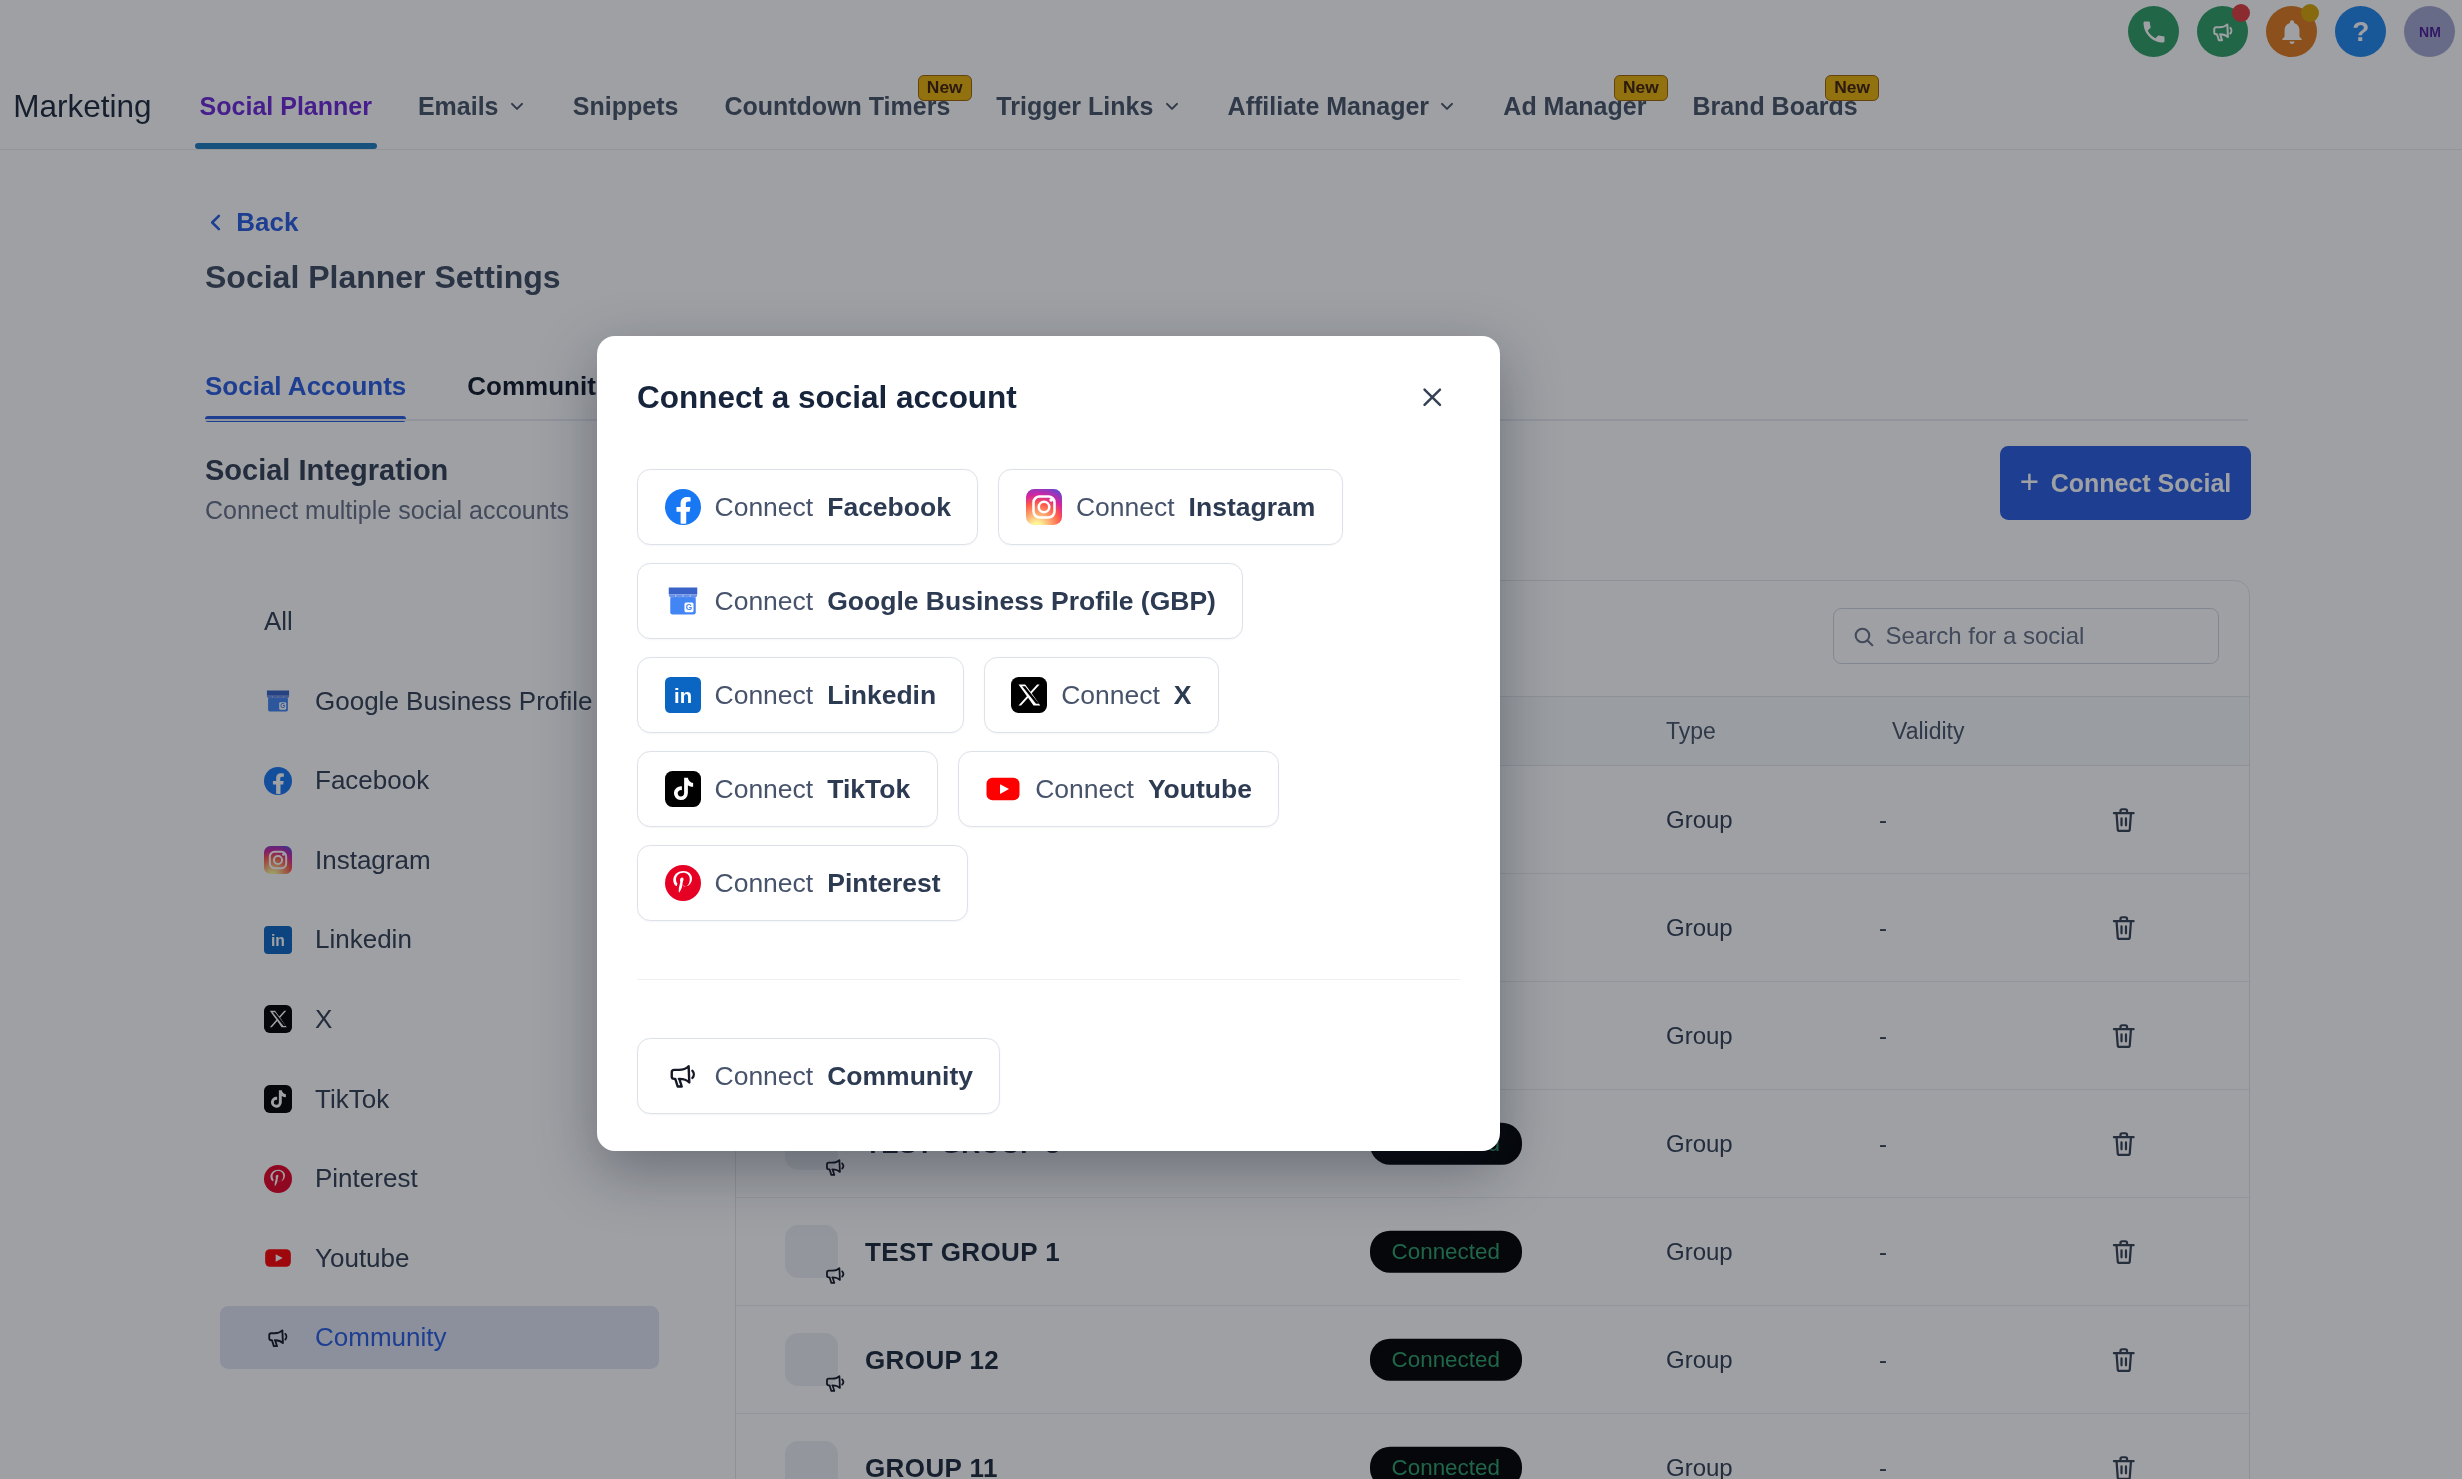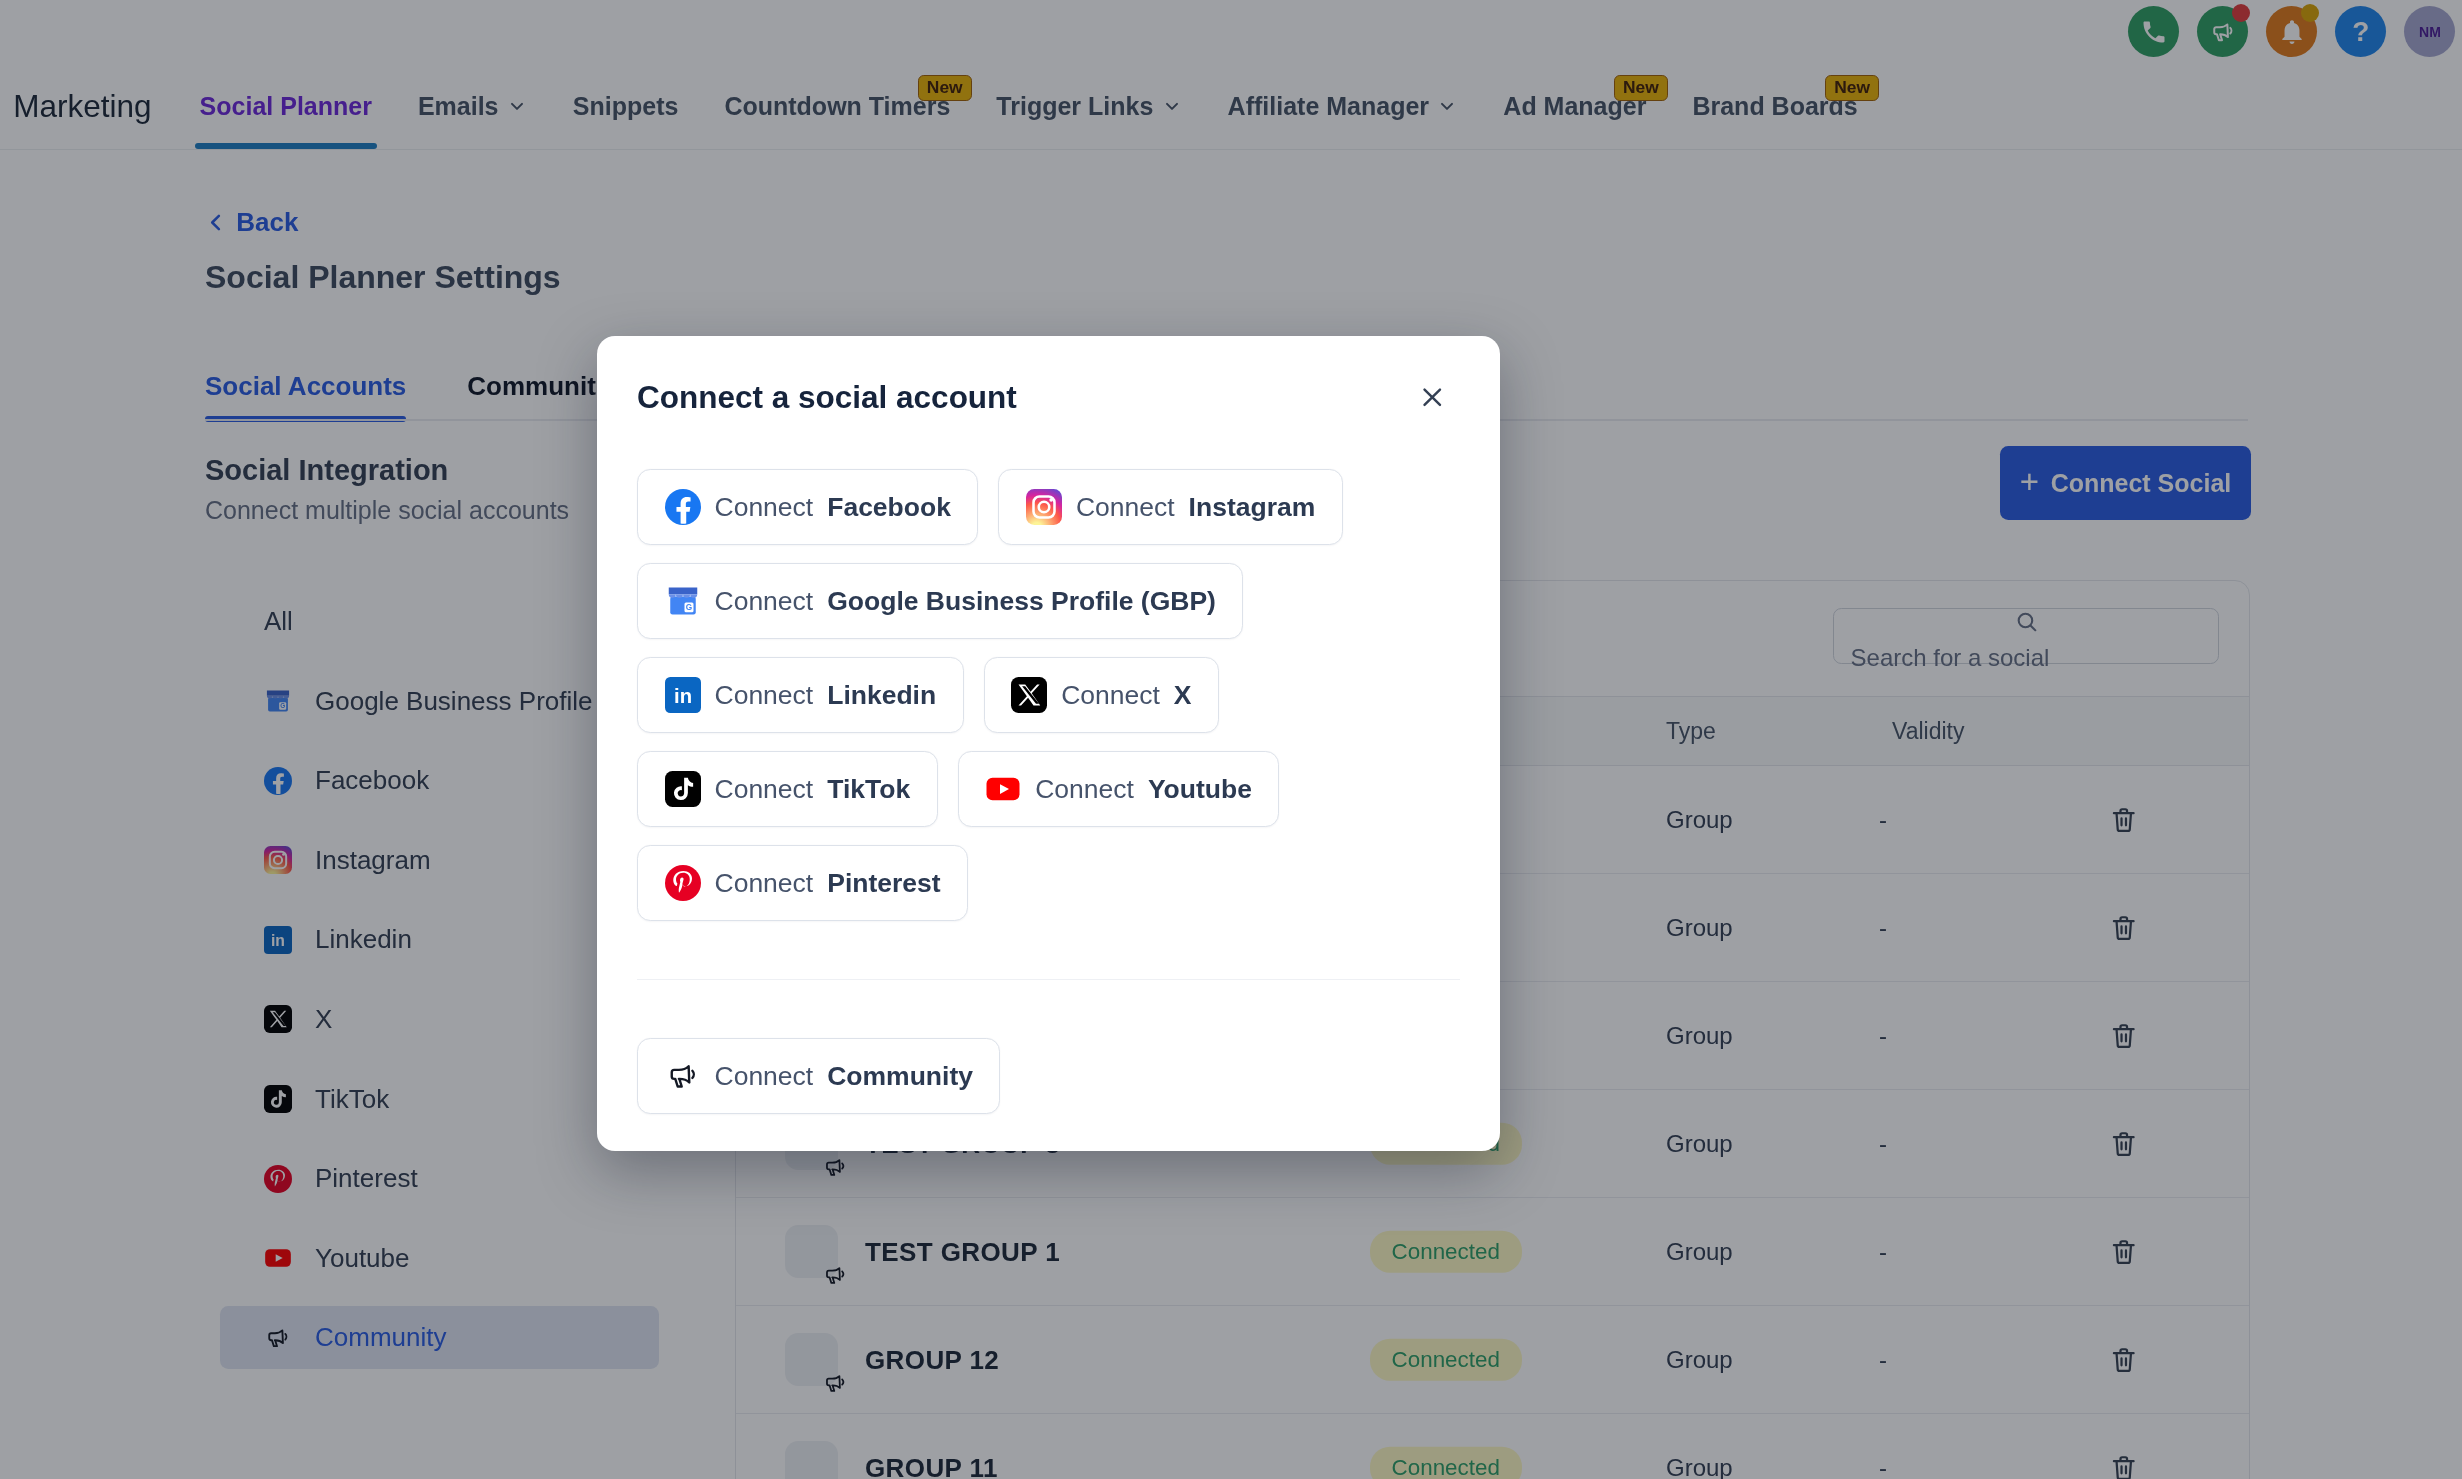--- a/index.html
+++ b/index.html
@@ -48,34 +48,34 @@
   .side-list { position:absolute; left:220px; top:590px; width:439px; }
   .side-item { height:63px; margin-bottom:16.6px; display:flex; align-items:center; gap:23px; padding-left:44px; border-radius:8.3px; font-size:26px; color:#344054; cursor:pointer; white-space:nowrap; }
   .side-item .s-icon { width:28px; height:28px; flex:0 0 28px; }
   .side-item .s-icon svg { width:28px; height:28px; display:block; }
   .side-item.selected { background:#dfe5f2; }
   .side-item.selected .s-label { color:#2a5ce2; }
 
   
   .table-card { position:absolute; left:735px; top:580px; width:1515px; height:995px; background:#fff; border:1.7px solid #e4e7ec; border-radius:15px; overflow:hidden; }
   .card-search-row { height:115px; position:relative; }
-  .search-box { position:absolute; right:30px; top:27px; width:386px; height:56px; border:1.7px solid #d0d5dd; border-radius:8.3px; display:flex; align-items:center; gap:10px; padding:0 16.6px;flex-direction:column; }
+  .search-box { position:absolute; right:30px; top:27px; width:386px; height:56px; border:1.7px solid #d0d5dd; border-radius:8.3px; display:flex; align-items:center; gap:10px; padding:0 16.6px; }
   .search-box svg { width:25px; height:25px; flex:0 0 25px; }
   .search-box input { border:none; outline:none; width:100%; font-size:24px; color:#475467; font-family:inherit; background:transparent; }
   .search-box input::placeholder { color:#667085; }
   .thead-row { height:70px; background:#f9fafb; border-top:0.8px solid #e4e7ec; border-bottom:0.8px solid #e4e7ec; position:relative; }
   .thead-row .th { position:absolute; top:50%; transform:translateY(-50%); font-size:23px; font-weight:500; color:#475467; }
   .th.th-type { left:930px; }
   .th.th-validity { left:1156px; }
   .t-row { height:108px; border-bottom:0.8px solid #eaecf0; position:relative; }
   .row-avatar { position:absolute; left:49px; top:27px; width:53px; height:53px; background:#edf0f4; border-radius:13.3px; display:flex; align-items:center; justify-content:center; }
   .row-avatar .mini-badge { position:absolute; right:-10px; bottom:-10px; width:26.5px; height:26.5px; }
   .row-avatar .mini-badge svg { width:26.5px; height:26.5px; }
   .row-name { position:absolute; left:129px; top:50%; transform:translateY(-50%); font-size:26px; font-weight:600; color:#1d2939; letter-spacing:0.4px; }
-  .row-status { position:absolute; left:634px; top:50%; transform:translateY(-50%); background:#fef9c3; color:#2e9e68; font-size:22.4px; font-weight:500; padding:8.3px 21.6px; border-radius:20px; }
+  .row-status { position:absolute; left:634px; top:50%; transform:translateY(-50%); background:#000000; color:#2e9e68; font-size:22.4px; font-weight:500; padding:8.3px 21.6px; border-radius:20px; }
   .row-type { position:absolute; left:930px; top:50%; transform:translateY(-50%); font-size:24px; color:#344054; }
   .row-validity { position:absolute; left:1143px; top:50%; transform:translateY(-50%); font-size:24px; color:#344054; }
   .row-trash { position:absolute; left:1370px; top:50%; transform:translateY(-50%); background:none; border:none; cursor:pointer; width:36px; height:36px; display:flex; align-items:center; justify-content:center; }
   .row-trash svg { width:31.5px; height:31.5px; }
 
   
   .overlay { position:absolute; inset:0; background:rgba(13,18,28,0.40); z-index:50; }
   .modal { position:absolute; left:597px; top:336px; width:903px; height:815px; background:#fff; border-radius:18px; box-shadow:0 20px 58px rgba(16,24,40,.35); z-index:60; padding:43px 40px 0 40px; }
   .modal-head { display:flex; align-items:center; justify-content:space-between; }
   .modal-title { font-size:31.5px; font-weight:700; color:#16243c; }

